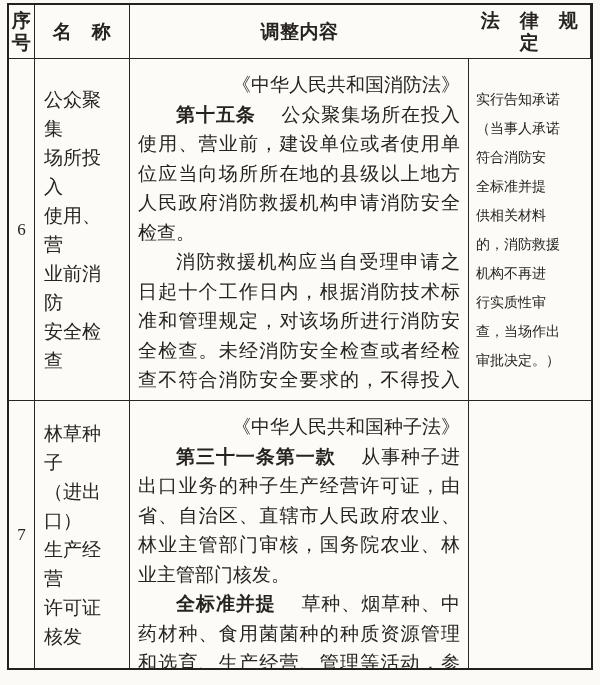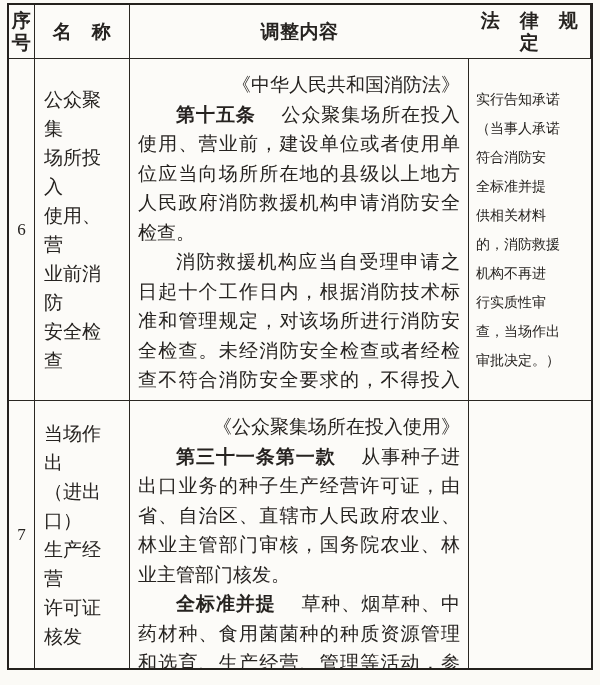--- a/index.html
+++ b/index.html
@@ -133,24 +133,24 @@
 符合消防安
 全标准并提
 供相关材料
 的，消防救援
 机构不再进
 行实质性审
 查，当场作出
 审批决定。）</div>
 
     <div class="cell td-no last-row">7</div>
-    <div class="cell td-name last-row">当场作出
+    <div class="cell td-name last-row">林草种子
 （进出口）
 生产经营
 许可证核发</div>
     <div class="cell td-law last-row">
-      <p class="law-title">《公众聚集场所在投入使用》</p>
+      <p class="law-title">《中华人民共和国种子法》</p>
       <p class="law-para"><span class="law-lead">第三十一条第一款</span><span>从事种子进出口业务的种子生产经营许可证，由省、自治区、直辖市人民政府农业、林业主管部门审核，国务院农业、林业主管部门核发。</span></p>
       <p class="law-para"><span class="law-lead">全标准并提</span><span>草种、烟草种、中药材种、食用菌菌种的种质资源管理和选育、生产经营、管理等活动，参照本法执行。</span></p>
     </div>
 
   </div>
 </div>
 
 </body></html>

